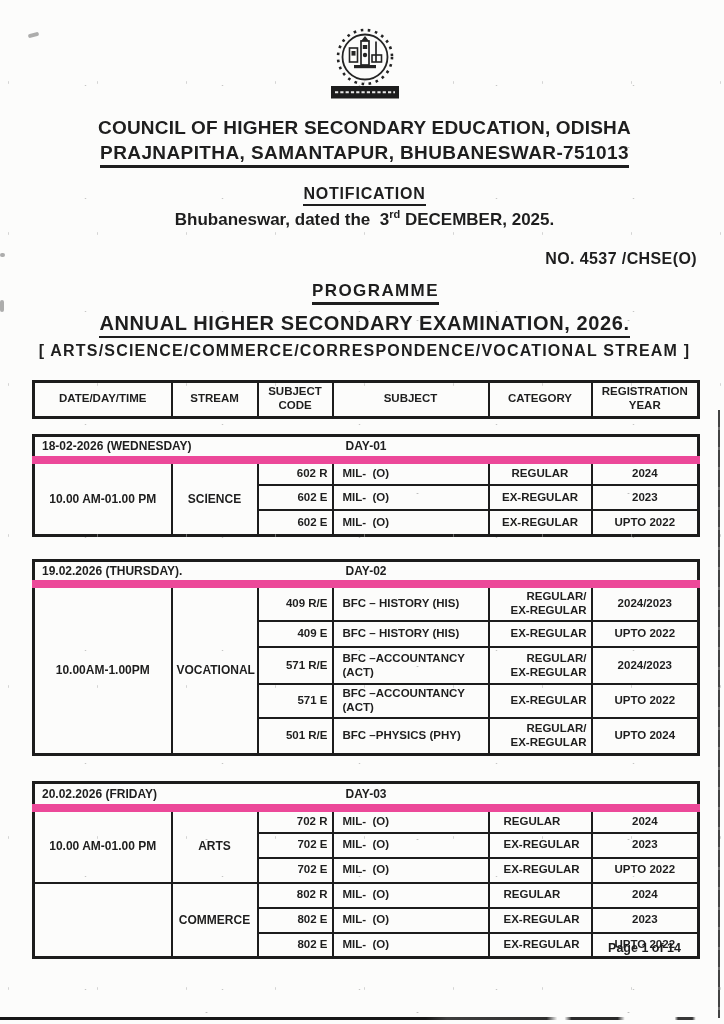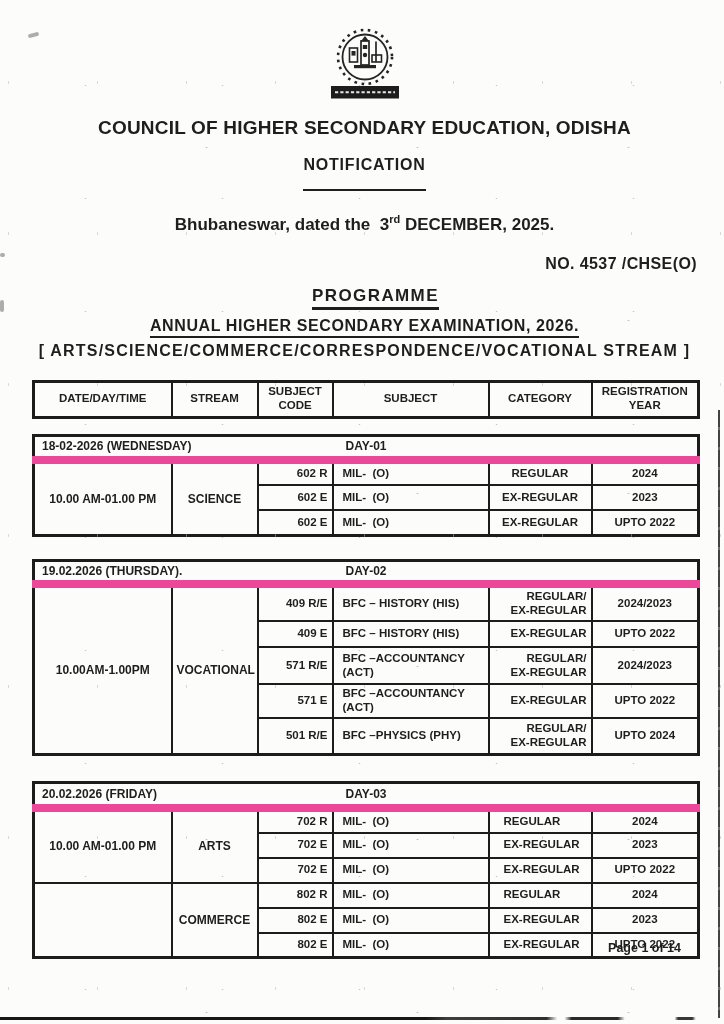--- a/index.html
+++ b/index.html
@@ -26,29 +26,29 @@
   .content { padding: 28px 27px 0 32px; }
 
   
   .doc-header { text-align: center; }
   .logo { display: block; margin: 0 auto; }
   .org-name { font-size: 19px; letter-spacing: .2px; margin: 13px 0 3px; }
   .org-address { display: inline-block; font-size: 19px; letter-spacing: .4px;
     border-bottom: 3px solid #1e1e1e; padding-bottom: 1px; margin: 0; }
   .notif { margin-top: 17px; }
   .notif span { display: inline-block; font-size: 16px; letter-spacing: .8px;
-    border-bottom: 2.5px solid #1e1e1e; padding-bottom: 15px; }
-  .date-line { margin-top: 22px; font-size: 17px; white-space: pre; }
+    border-bottom: 2.5px solid #1e1e1e; padding-bottom: 1px; }
+  .date-line { margin-top: 2px; font-size: 17px; white-space: pre; }
   .date-line sup { font-size: 11px; }
   .ref-line { margin-top: 20px; font-size: 16px; letter-spacing: .4px; text-align: right; }
   .prog { margin-top: 13px; }
   .prog span { display: inline-block; font-size: 17px; letter-spacing: 1.4px;
     border-bottom: 3px solid #1e1e1e; padding-bottom: 1px; margin-left: 22px; }
   .exam { margin-top: 7px; }
-  .exam span { display: inline-block; font-size: 16px; letter-spacing: .6px;
+  .exam span { display: inline-block; font-size: 20px; letter-spacing: .6px;
     border-bottom: 2.5px solid #1e1e1e; padding-bottom: 1px; }
   .streams { margin-top: 4px; font-size: 16px; letter-spacing: 1.2px; }
 
   
   table { border-collapse: collapse; table-layout: fixed; width: 665px;
     border: 3px solid #1c1c1c; }
   th, td { border: 2px solid #1c1c1c; vertical-align: middle;
     font-size: 11.5px; line-height: 1.2; padding: 2px 4px; font-weight: 700; }
   .sched-header { margin-top: 20px; }
   .sched-header th { height: 36px; text-align: center; }
@@ -109,20 +109,21 @@
         <circle cx="39" cy="27" r="2.2" fill="#242424"></circle>
         <rect x="23.5" y="20" width="8" height="14" fill="none" stroke="#242424" stroke-width="1.6"></rect>
         <rect x="25.5" y="23" width="4" height="4.6" fill="#242424"></rect>
         <line x1="50" y1="13.5" x2="50" y2="34" stroke="#242424" stroke-width="1.7"></line>
         <rect x="46" y="27" width="9.5" height="7" fill="none" stroke="#242424" stroke-width="1.6"></rect>
         <rect x="28" y="37" width="22" height="3.2" fill="#242424"></rect>
         <rect x="5" y="58" width="68" height="12.5" fill="#1d1d1d"></rect>
         <line x1="9" y1="64.3" x2="69" y2="64.3" stroke="#e9e9e9" stroke-width="2" stroke-dasharray="3.2 2.1"></line>
       </svg>
       <h1 class="org-name">COUNCIL OF HIGHER SECONDARY EDUCATION, ODISHA</h1>
+      <div><h2 class="org-address">PRAJNAPITHA, SAMANTAPUR, BHUBANESWAR-751013</h2></div>
       <div class="notif">
         <span>NOTIFICATION</span>
       </div>
       <div class="date-line"><span>Bhubaneswar, dated the  3</span><sup>rd</sup><span> DECEMBER, 2025.</span></div>
       <div class="ref-line">NO. 4537 /CHSE(O)</div>
       <div class="prog">
         <span>PROGRAMME</span>
       </div>
       <div class="exam">
         <span>ANNUAL HIGHER SECONDARY EXAMINATION, 2026.</span>

